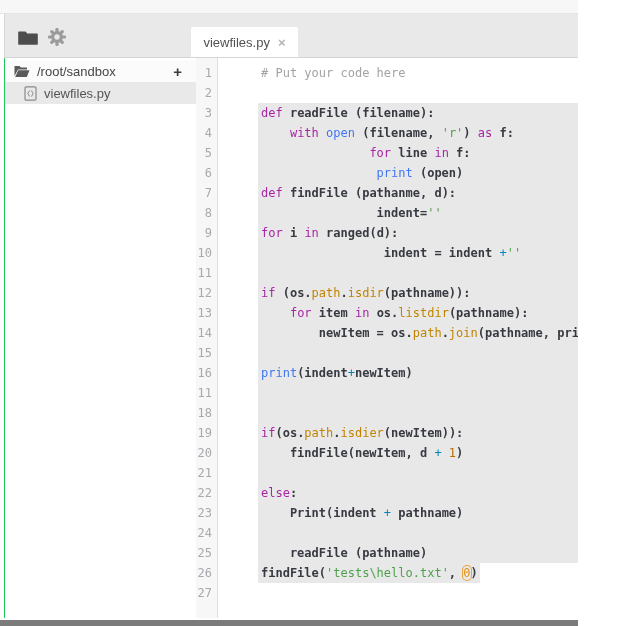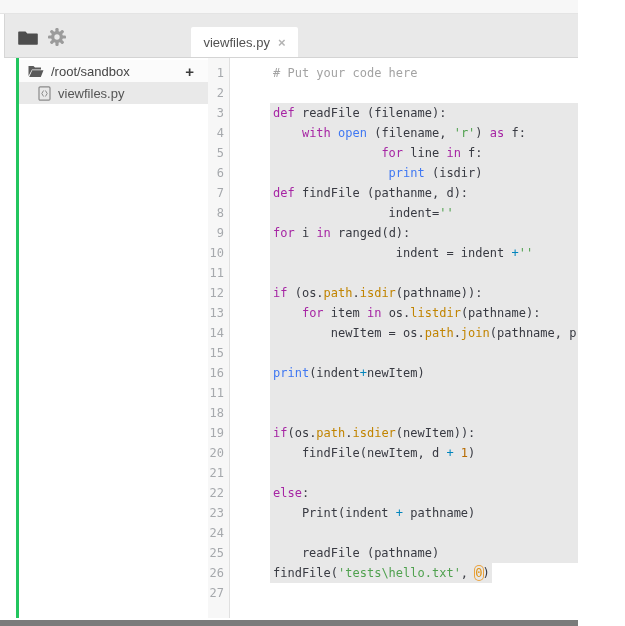--- a/index.html
+++ b/index.html
@@ -16,21 +16,21 @@
   .toolbar { position:absolute; left:12px; top:12px; display:flex; gap:7px; align-items:center; }
   .tool-btn { width:22px; height:22px; display:flex; align-items:center; justify-content:center; cursor:pointer; }
   .tab {
     position:absolute; left:186px; bottom:0; height:30px; min-width:107px;
     background:#ffffff; display:flex; align-items:center; justify-content:center;
     gap:8px; padding:0 12px; font-size:13px; color:#525252; border-radius:2px 2px 0 0;
   }
   .tab-close { color:#b3b3b3; font-size:13px; font-weight:bold; cursor:pointer; line-height:1; }
   .body { display:flex; height:560px; }
   .sidebar {
-    width:192px; background:#ffffff; margin-left:16px; border-left:3px solid #22c55e;
+    width:192px; background:#ffffff; margin-left:4px; border-left:1px solid #22c55e;
     padding-top:2px; flex:none;
   }
   .tree-row {
     height:22px; display:flex; align-items:center; font-size:13px; cursor:pointer;
   }
   .tree-root { color:#464646; background:#fbfbfb; padding:0 12px 0 9px; }
   .tree-file { color:#555555; background:#e9e9e9; padding-left:19px; }
   .tree-label { margin-left:7px; }
   .tree-spacer { flex:1; }
   .plus-btn { color:#3c3c3c; font-size:15px; font-weight:bold; cursor:pointer; padding:0 2px; }
@@ -42,21 +42,21 @@
   .gnum { height:20px; padding-right:5px; }
   .code {
     flex:1; background:#ffffff; padding-top:5px; overflow:hidden;
     font:12px/20px "DejaVu Sans Mono","Liberation Mono",monospace; color:#383a42;
     cursor:text;
     padding-left:40px;
   }
   .line { height:20px; white-space:pre; padding-left:3px; }
   .line.sel { background:#e8e8e8; }
   .line.psel { background:#e8e8e8; width:fit-content; padding-right:2px; }
-  .tk-d { color:#383a42; }
+  .tk-d { color:#383a42;font-weight:bold; }
   .tk-c { color:#a3a3a3; }
   .tk-k { color:#a626a4; }
   .tk-b { color:#4078f2; }
   .tk-s { color:#50a14f; }
   .tk-p { color:#c18401;margin-top:26px; }
   .tk-n { color:#b76b01; }
   .tk-o { color:#0184bc; }
   .tk-n0 { color:#e09112; box-shadow:0 0 0 1px #eaa23e; border-radius:6px; }
   .bottom-bar { position:absolute; left:0; bottom:0; width:625px; height:6px; background:#7b7b7b; }
   svg { display:block; }
@@ -152,21 +152,21 @@
         <div class="gnum">26</div>
         <div class="gnum">27</div>
       </div>
 
     <div class="code">
         <div class="line"><span class="tk-c"># Put your code here</span></div>
         <div class="line"></div>
         <div class="line sel"><span class="tk-k">def</span><span class="tk-d"> readFile (filename):</span></div>
         <div class="line sel"><span class="tk-d">    </span><span class="tk-k">with</span><span class="tk-d"> </span><span class="tk-b">open</span><span class="tk-d"> (filename, </span><span class="tk-s">'r'</span><span class="tk-d">) </span><span class="tk-k">as</span><span class="tk-d"> f:</span></div>
         <div class="line sel"><span class="tk-d">               </span><span class="tk-k">for</span><span class="tk-d"> line </span><span class="tk-k">in</span><span class="tk-d"> f:</span></div>
-        <div class="line sel"><span class="tk-d">                </span><span class="tk-b">print</span><span class="tk-d"> (isdir)</span></div>
+        <div class="line sel"><span class="tk-d">                </span><span class="tk-b">print</span><span class="tk-d"> (open)</span></div>
         <div class="line sel"><span class="tk-k">def</span><span class="tk-d"> findFile (pathanme, d):</span></div>
         <div class="line sel"><span class="tk-d">                indent=</span><span class="tk-s">''</span></div>
         <div class="line sel"><span class="tk-k">for</span><span class="tk-d"> i </span><span class="tk-k">in</span><span class="tk-d"> ranged(d):</span></div>
         <div class="line sel"><span class="tk-d">                 indent = indent </span><span class="tk-o">+</span><span class="tk-s">''</span></div>
         <div class="line sel"></div>
         <div class="line sel"><span class="tk-k">if</span><span class="tk-d"> (os.</span><span class="tk-p">path</span><span class="tk-d">.</span><span class="tk-p">isdir</span><span class="tk-d">(pathname)):</span></div>
         <div class="line sel"><span class="tk-d">    </span><span class="tk-k">for</span><span class="tk-d"> item </span><span class="tk-k">in</span><span class="tk-d"> os.</span><span class="tk-p">listdir</span><span class="tk-d">(pathname):</span></div>
         <div class="line sel"><span class="tk-d">        newItem = os.</span><span class="tk-p">path</span><span class="tk-d">.</span><span class="tk-p">join</span><span class="tk-d">(pathname, print)</span></div>
         <div class="line sel"></div>
         <div class="line sel"><span class="tk-b">print</span><span class="tk-d">(indent</span><span class="tk-o">+</span><span class="tk-d">newItem)</span></div>

